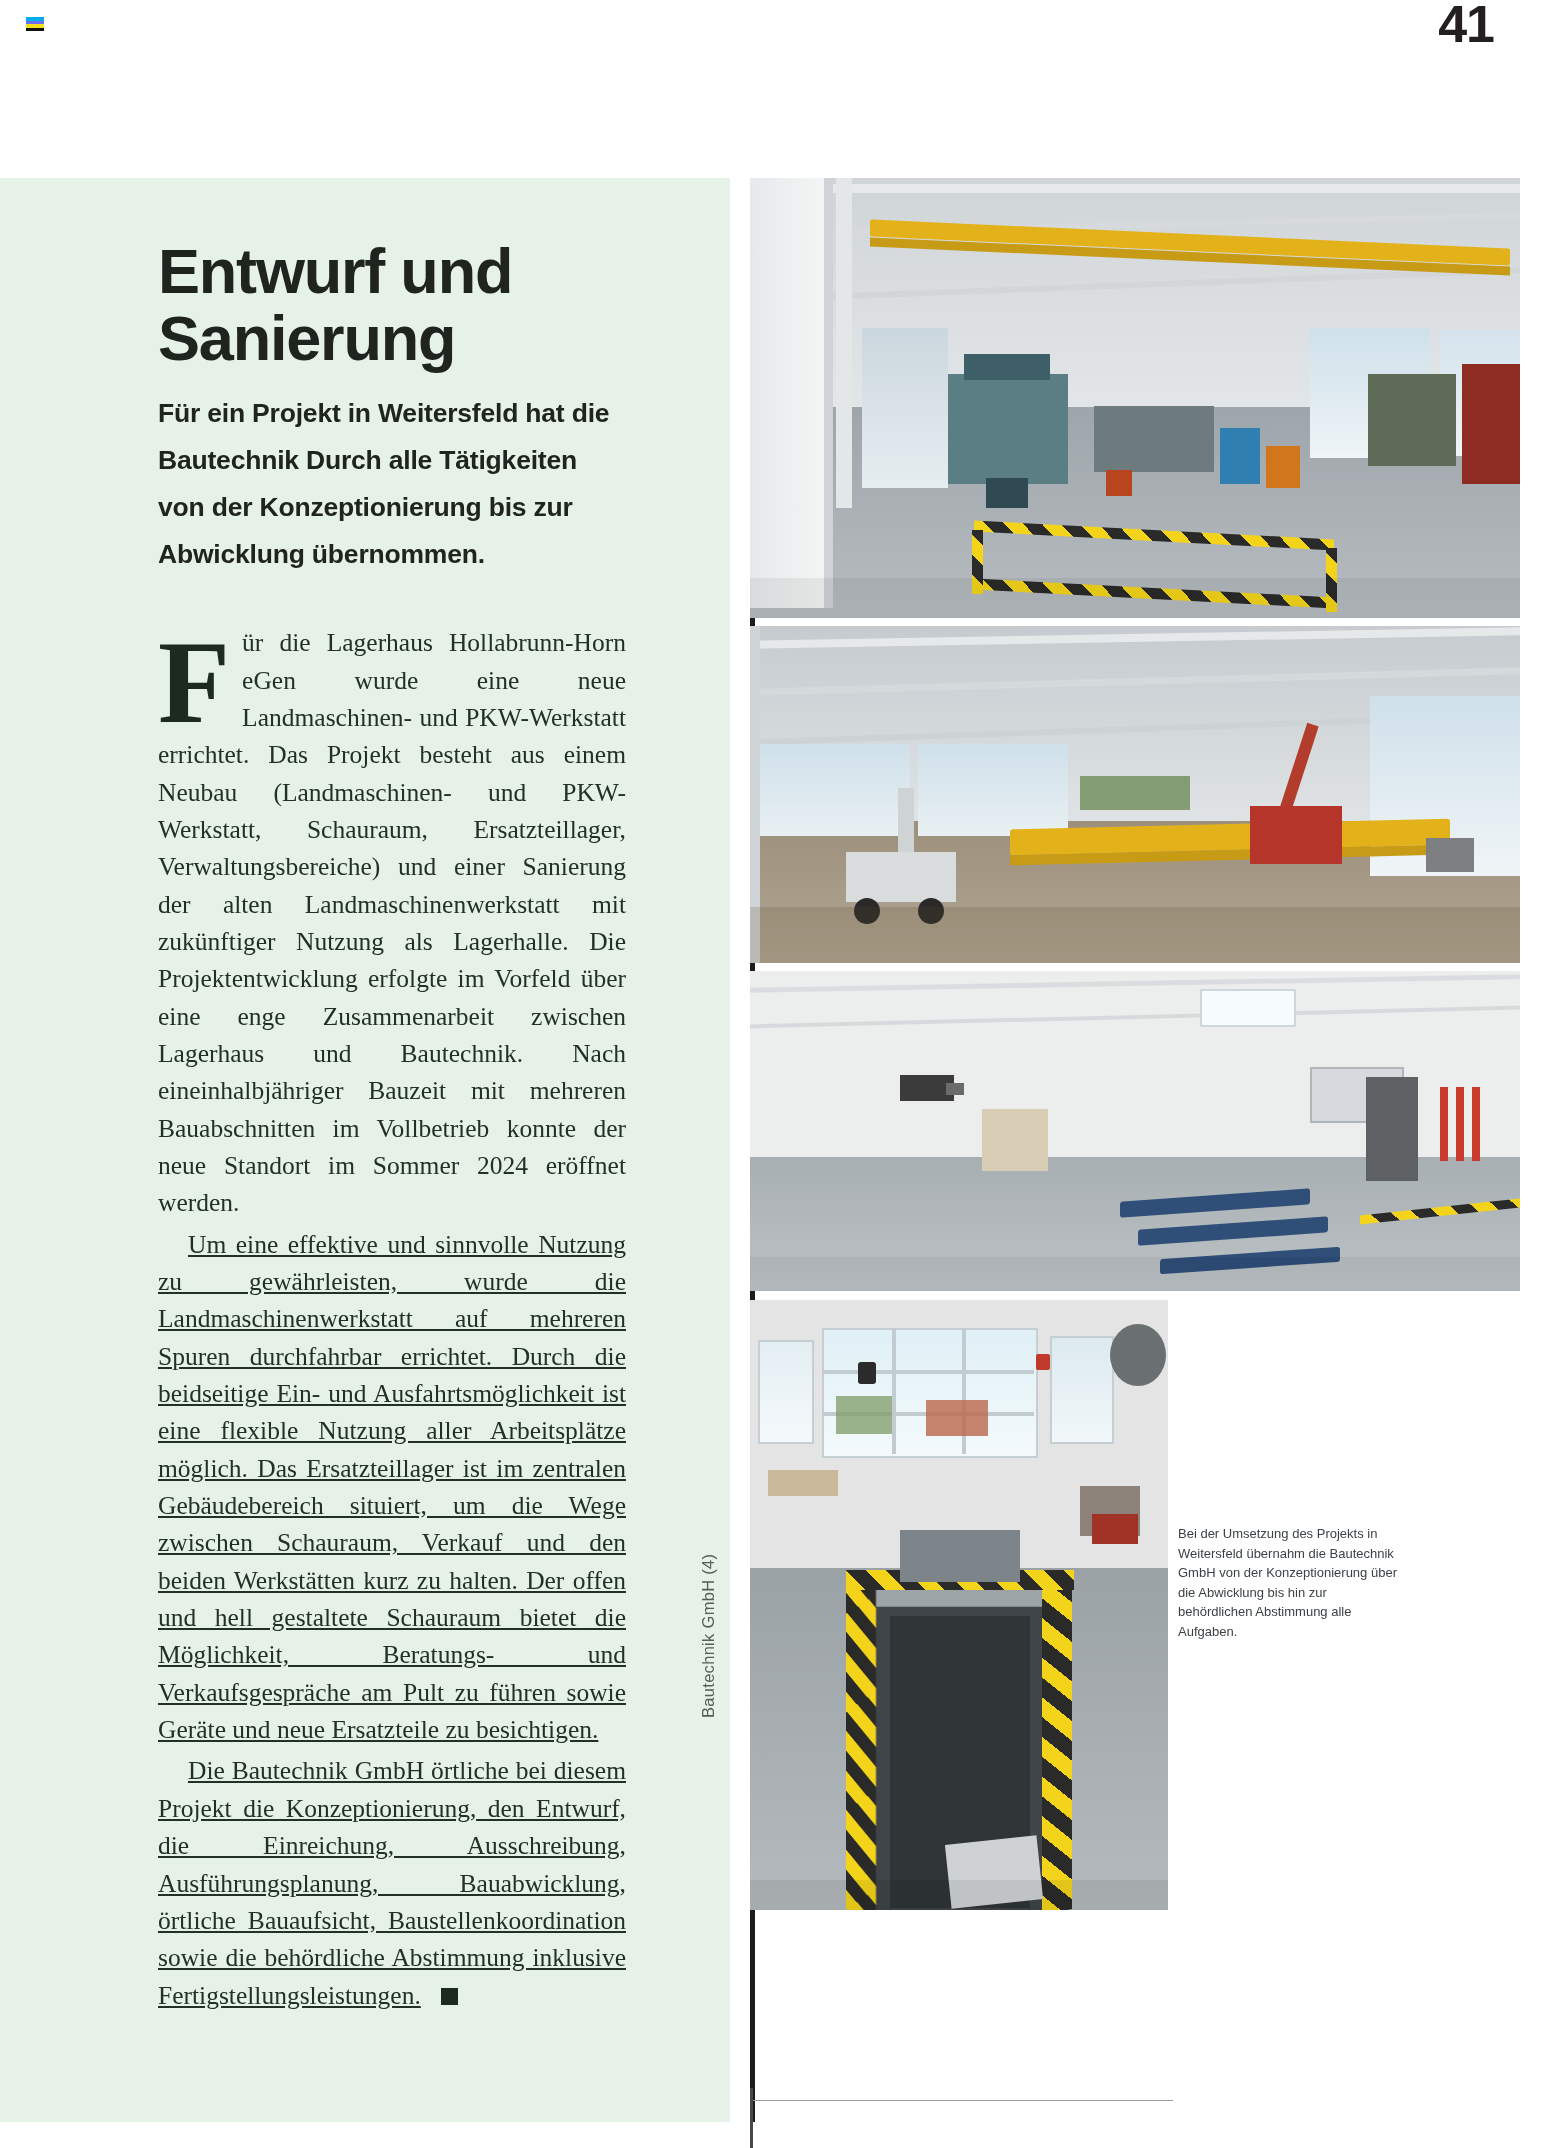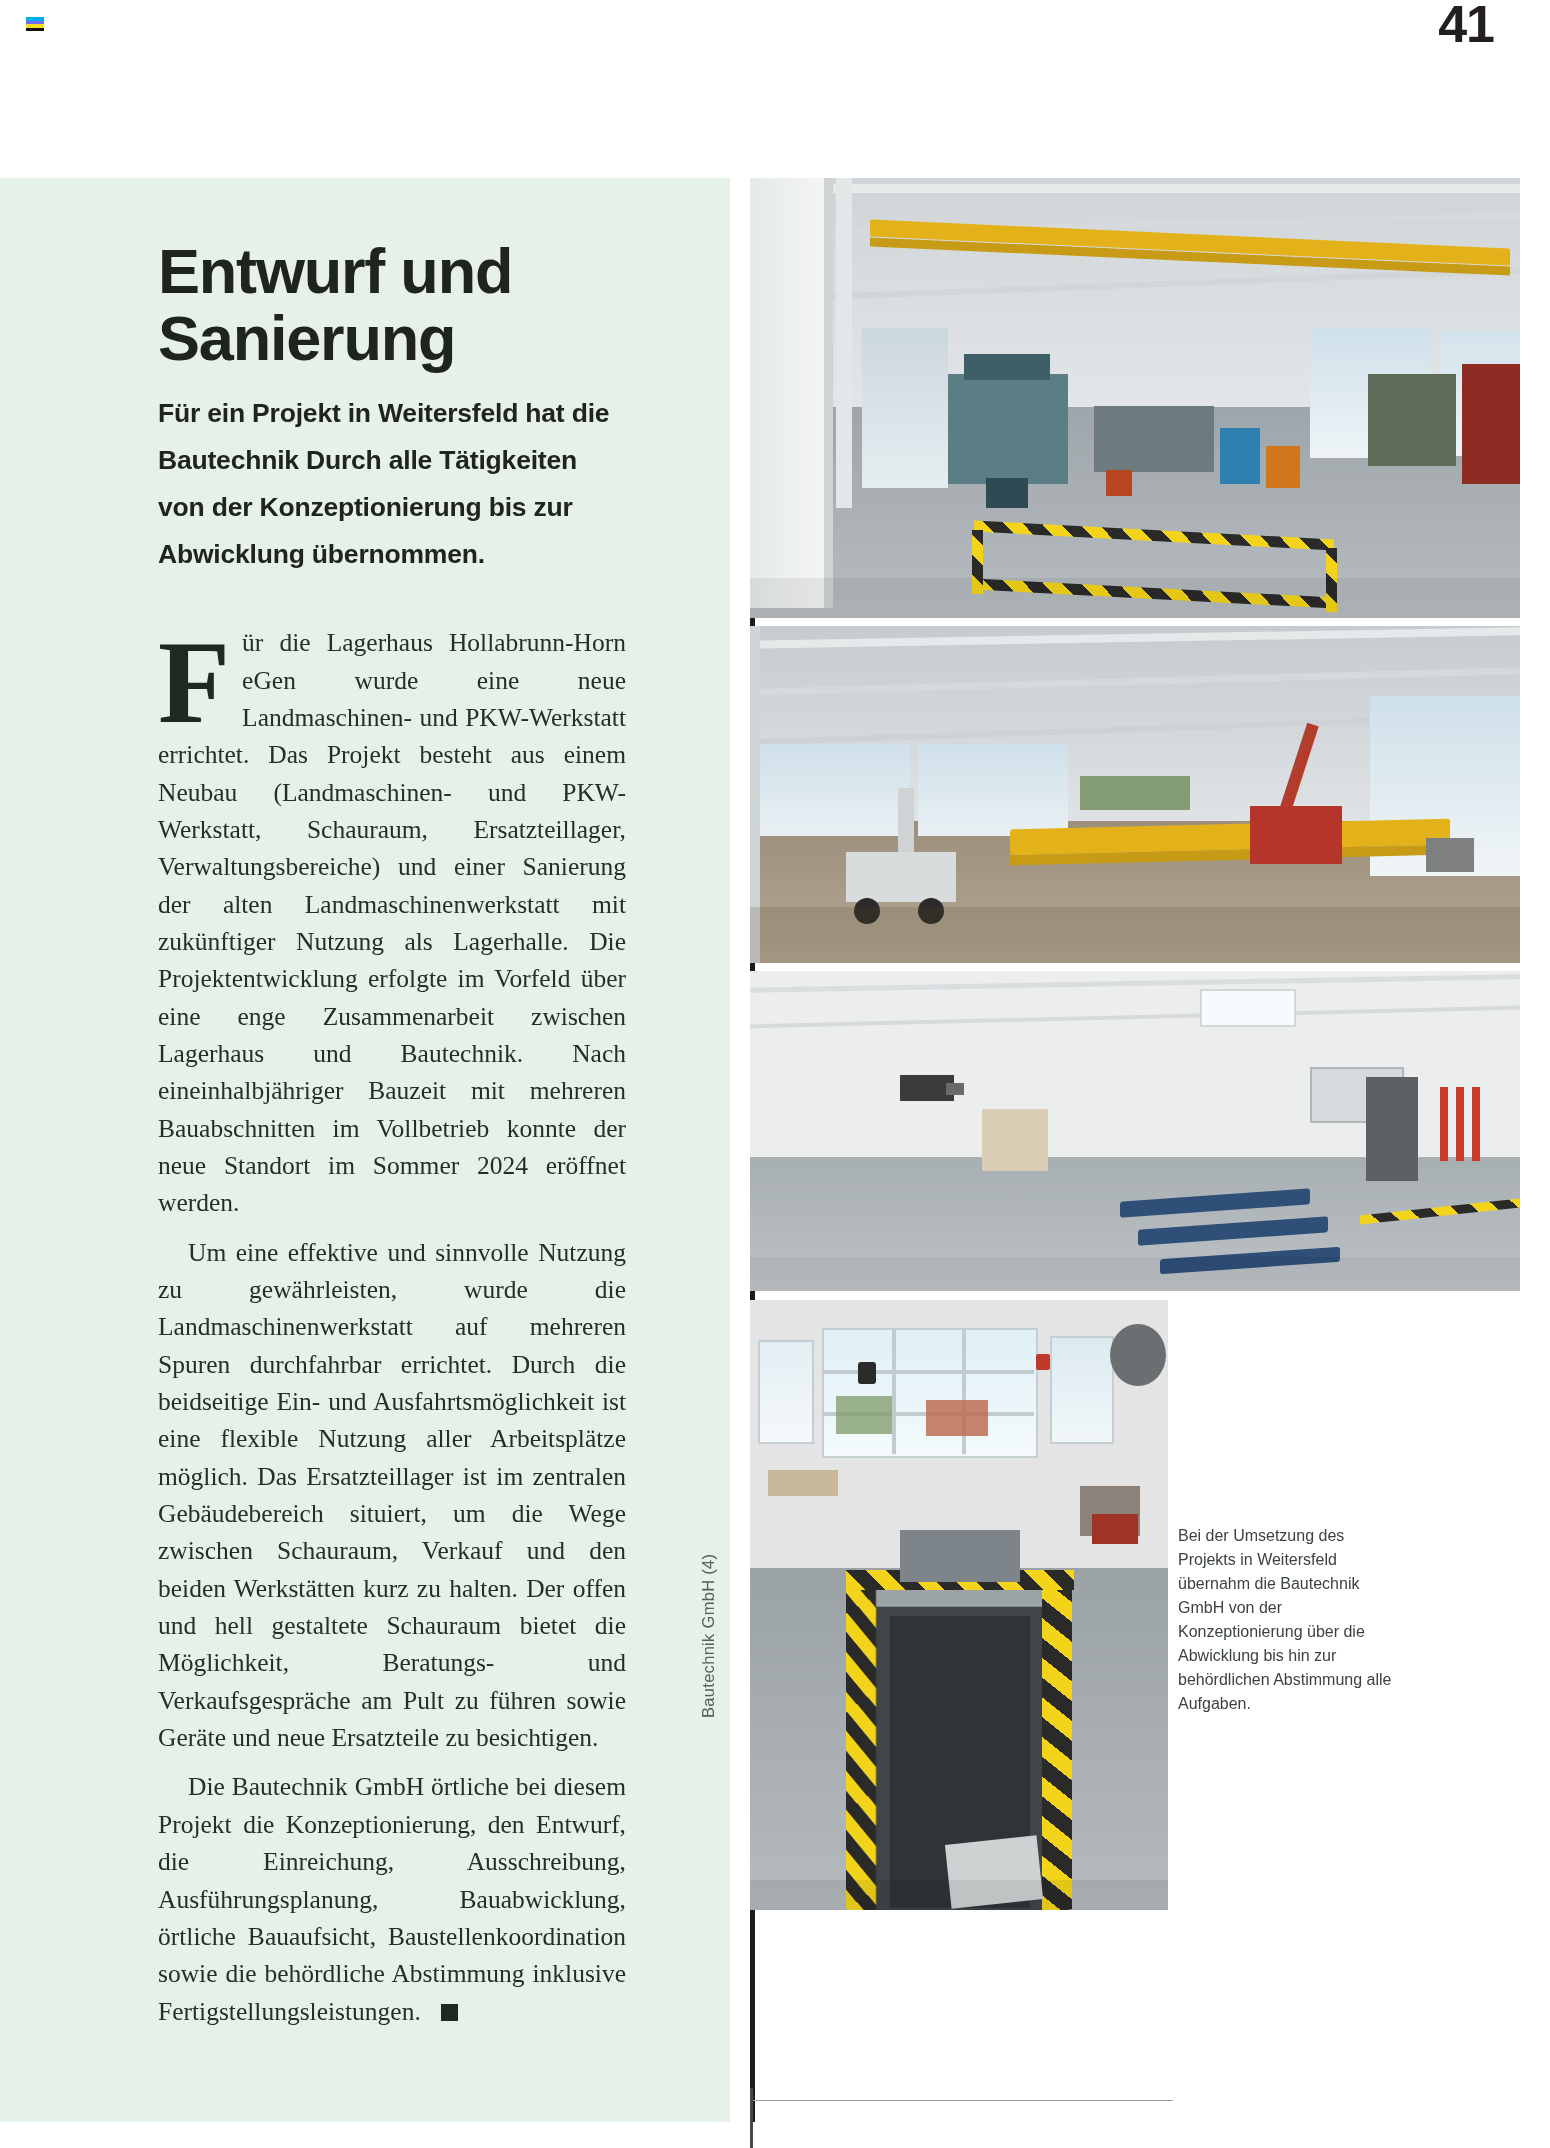--- a/index.html
+++ b/index.html
@@ -59,21 +59,21 @@
     margin-top:46px;
     font-family:"Liberation Serif", serif;
     font-size:25.5px;
     line-height:1.465;
     color:#223025;
     text-align:justify;
     hyphens:auto;
     max-width:468px;
   }
   .body p{margin:0;}
-  .body p + p{margin-top:12px;text-indent:30px;}
+  .body p + p{margin-top:4px;text-indent:30px;text-decoration:underline;}
 
   .body .dropcap{
     float:left;
     font-family:"Liberation Serif", serif;
     font-size:118px;
     line-height:0.80;
     font-weight:700;
     color:#1d2a20;
     padding:10px 12px 0 0;
     margin-top:2px;
@@ -107,21 +107,21 @@
 
   
   .edge{
     position:absolute;left:750px;top:178px;width:5px;height:1944px;
     background:#1c1c1c;
   }
 
   
   .caption{
     position:absolute;left:1178px;top:1524px;width:220px;
-    font-size:16px;line-height:1.5;color:#3b4246;
+    font-size:13px;line-height:1.5;color:#3b4246;
   }
 
   
   .rule-v{position:absolute;left:750px;top:2088px;width:3px;height:60px;background:#4a4a4a;}
   .rule-h{position:absolute;left:753px;top:2100px;width:420px;height:1px;background:#9aa0a3;}
 
   
   .hall{position:absolute;inset:0;}
   .floor{position:absolute;left:0;right:0;bottom:0;background:linear-gradient(#9fa6ab,#b6bcc0);}
   .ceil{position:absolute;left:0;right:0;top:0;background:linear-gradient(#cfd4d7,#e3e6e8);}

